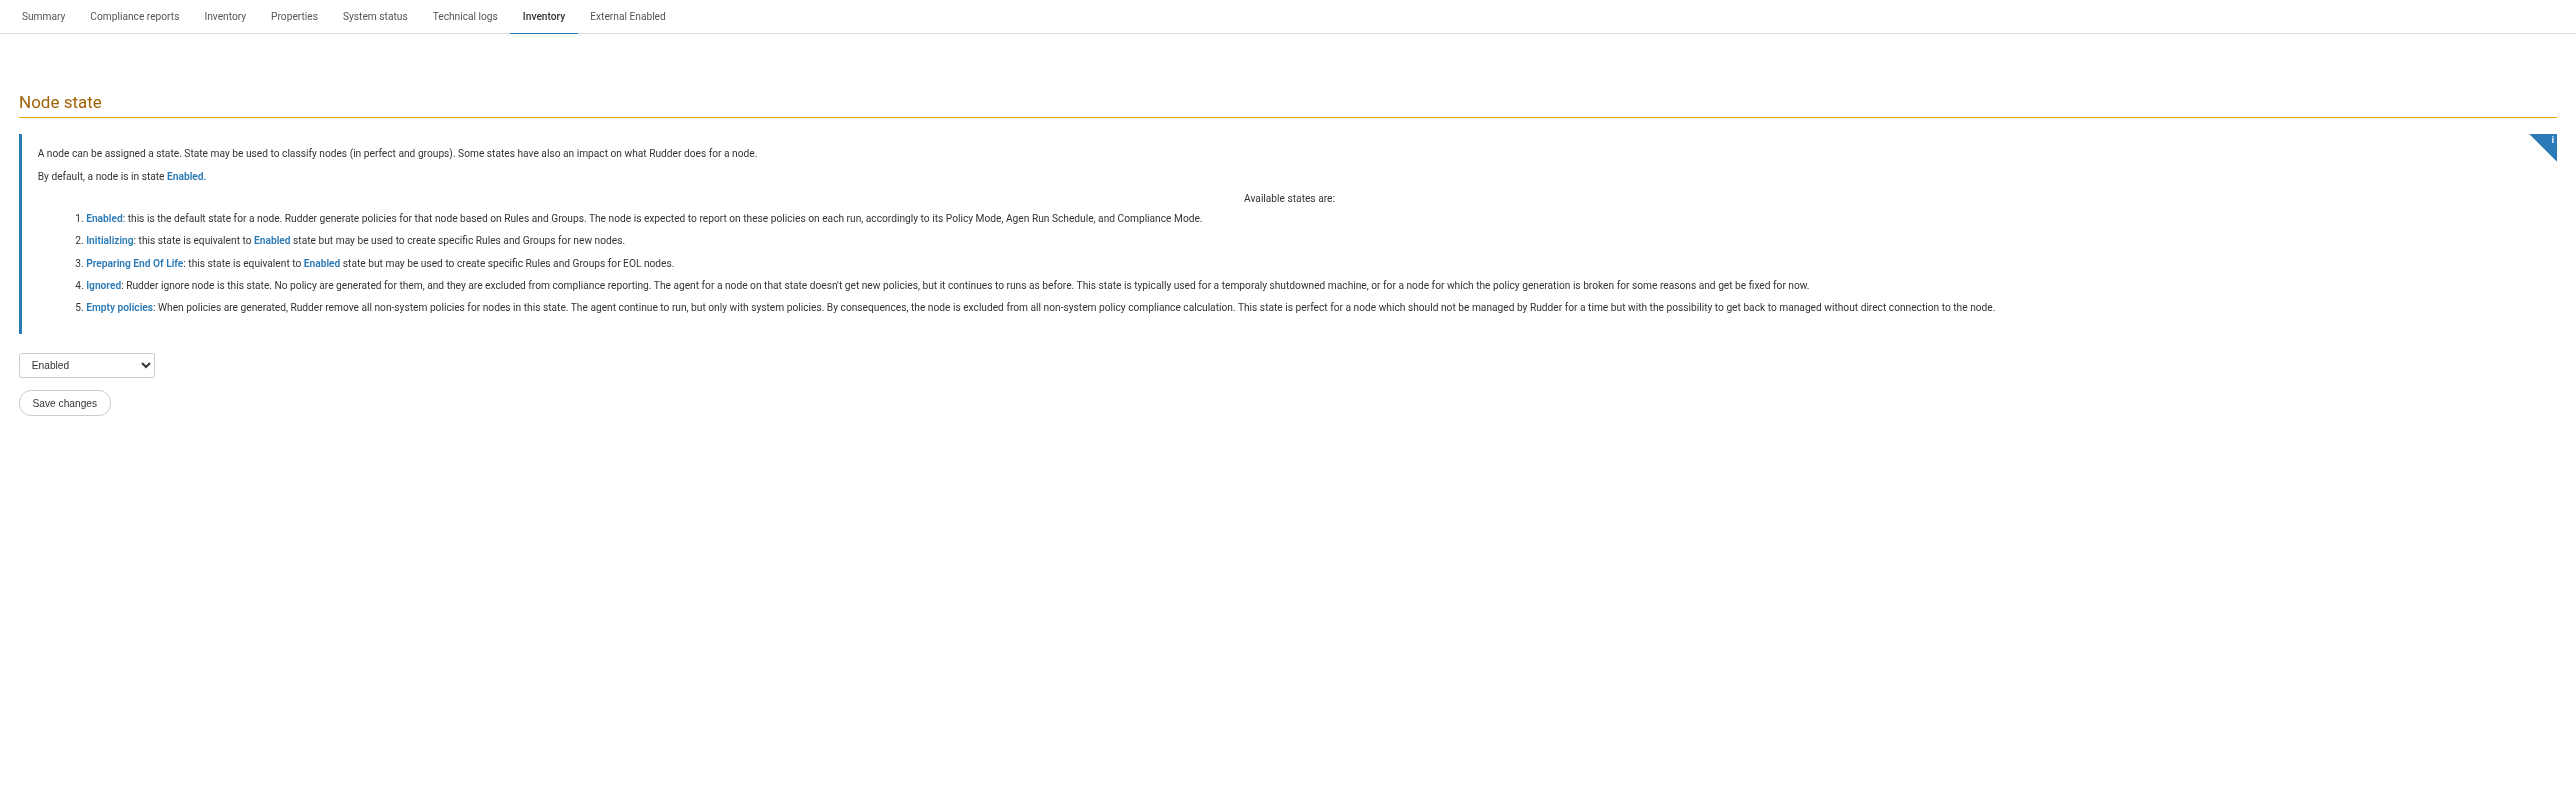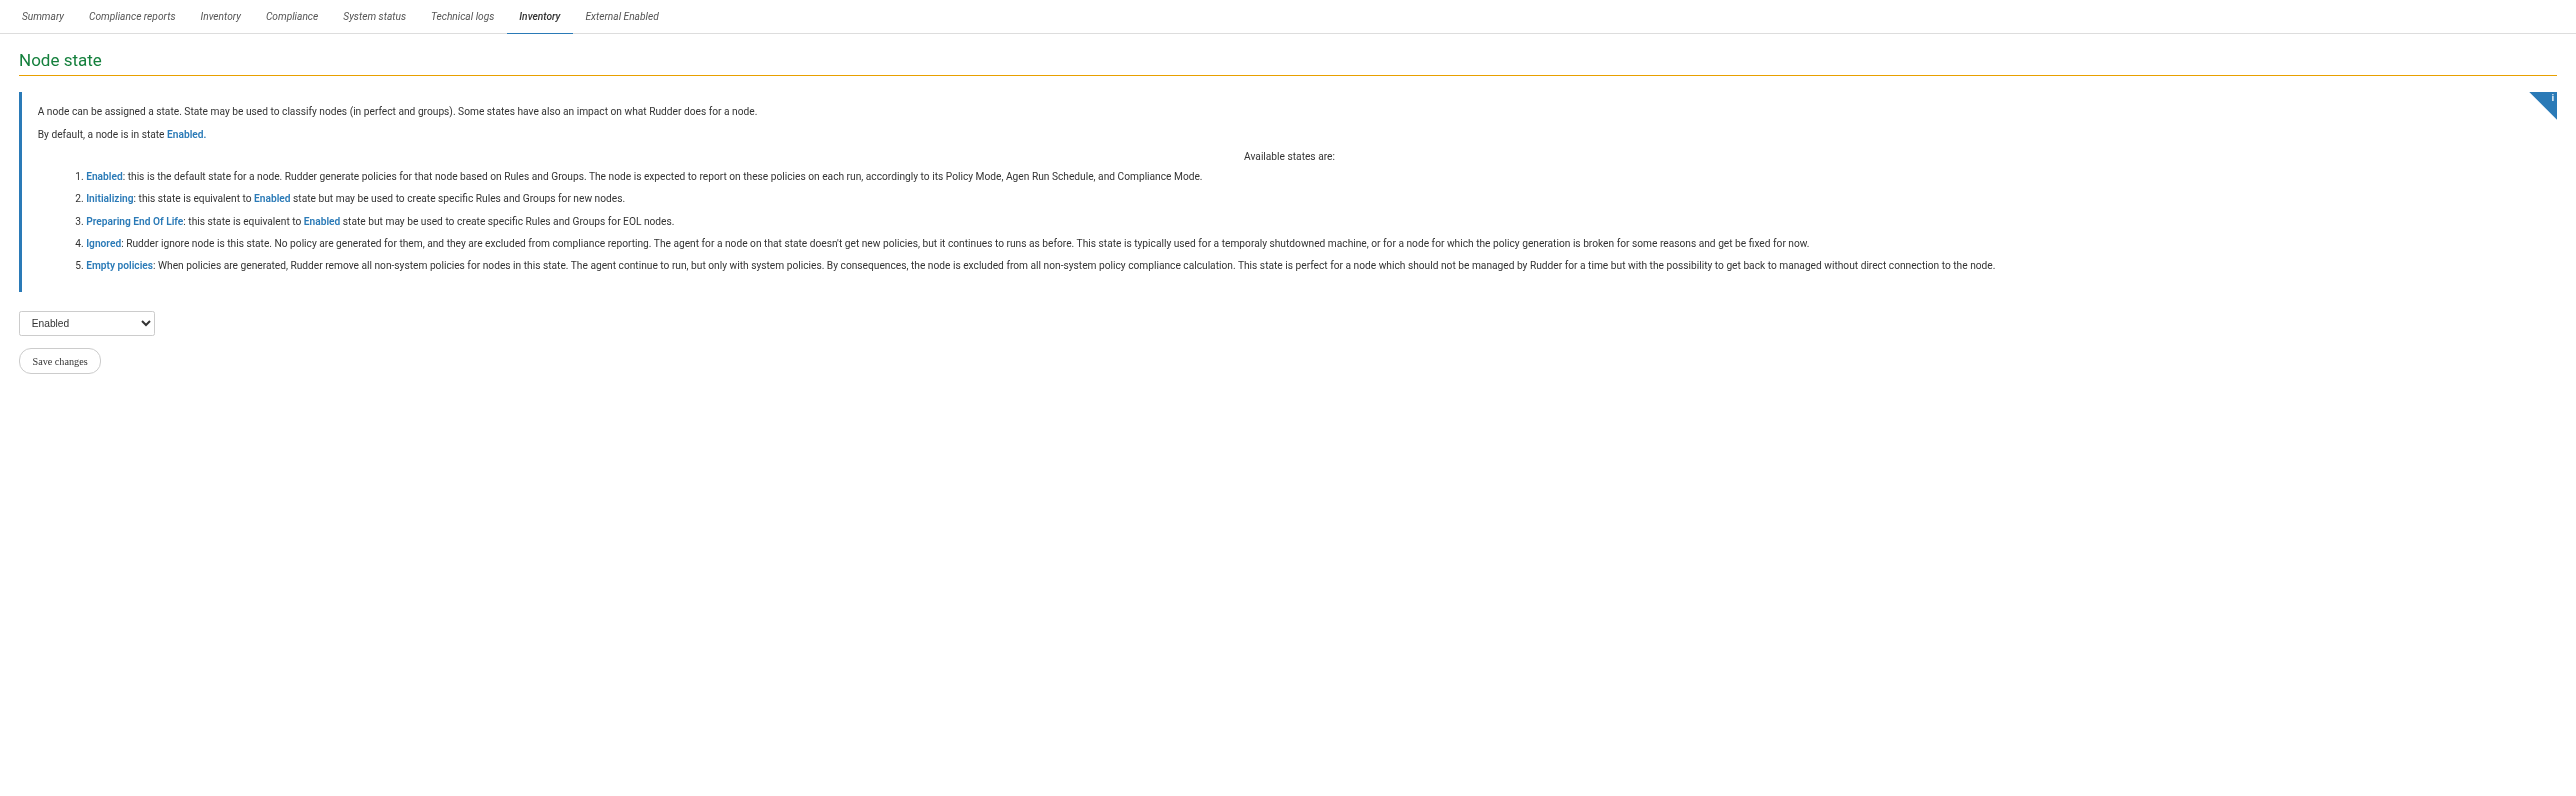--- a/index.html
+++ b/index.html
@@ -15,21 +15,20 @@
       background: #fff;
     }
 
     
     .nav-tabs {
       display: flex;
       align-items: flex-end;
       border-bottom: 0.8px solid #ddd;
       padding: 0 9.4px;
       background: #fff;
-      font-style: italic;
     }
 
     .nav-tab {
       padding: 11px 12.5px;
       cursor: pointer;
       color: #555;
       text-decoration: none;
       font-size: 10.2px;
       border-bottom: 1.6px solid transparent;
       margin-bottom: -0.8px;
@@ -43,22 +42,23 @@
     }
 
     
     .page-content {
       padding: 15.7px 19px;
     }
 
     .page-title {
       font-size: 17px;
       font-weight: 400;
-      color: #15803d;
+      color: #a16207;
       margin-bottom: 4.7px;
+      margin-top: 42px;
     }
 
     .title-underline {
       height: 1.6px;
       background: #e8a000;
       width: 100%;
       margin-bottom: 15.7px;
     }
 
     
@@ -133,31 +133,30 @@
 
     
     .save-button {
       padding: 6.3px 12.5px;
       background: #fff;
       border: 0.8px solid #ccc;
       border-radius: 12px;
       font-size: 10.2px;
       color: #333;
       cursor: pointer;
-      font-family: Liberation Serif, serif;
     }
   </style>
 </head>
 <body>
 
 <nav class="nav-tabs">
   <a class="nav-tab">Summary</a>
   <a class="nav-tab">Compliance reports</a>
   <a class="nav-tab">Inventory</a>
-  <a class="nav-tab">Compliance</a>
+  <a class="nav-tab">Properties</a>
   <a class="nav-tab">System status</a>
   <a class="nav-tab">Technical logs</a>
   <a class="nav-tab active">Inventory</a>
   <a class="nav-tab">External Enabled</a>
 </nav>
 
 <div class="page-content">
   <h1 class="page-title">Node state</h1>
   <div class="title-underline"></div>
 

